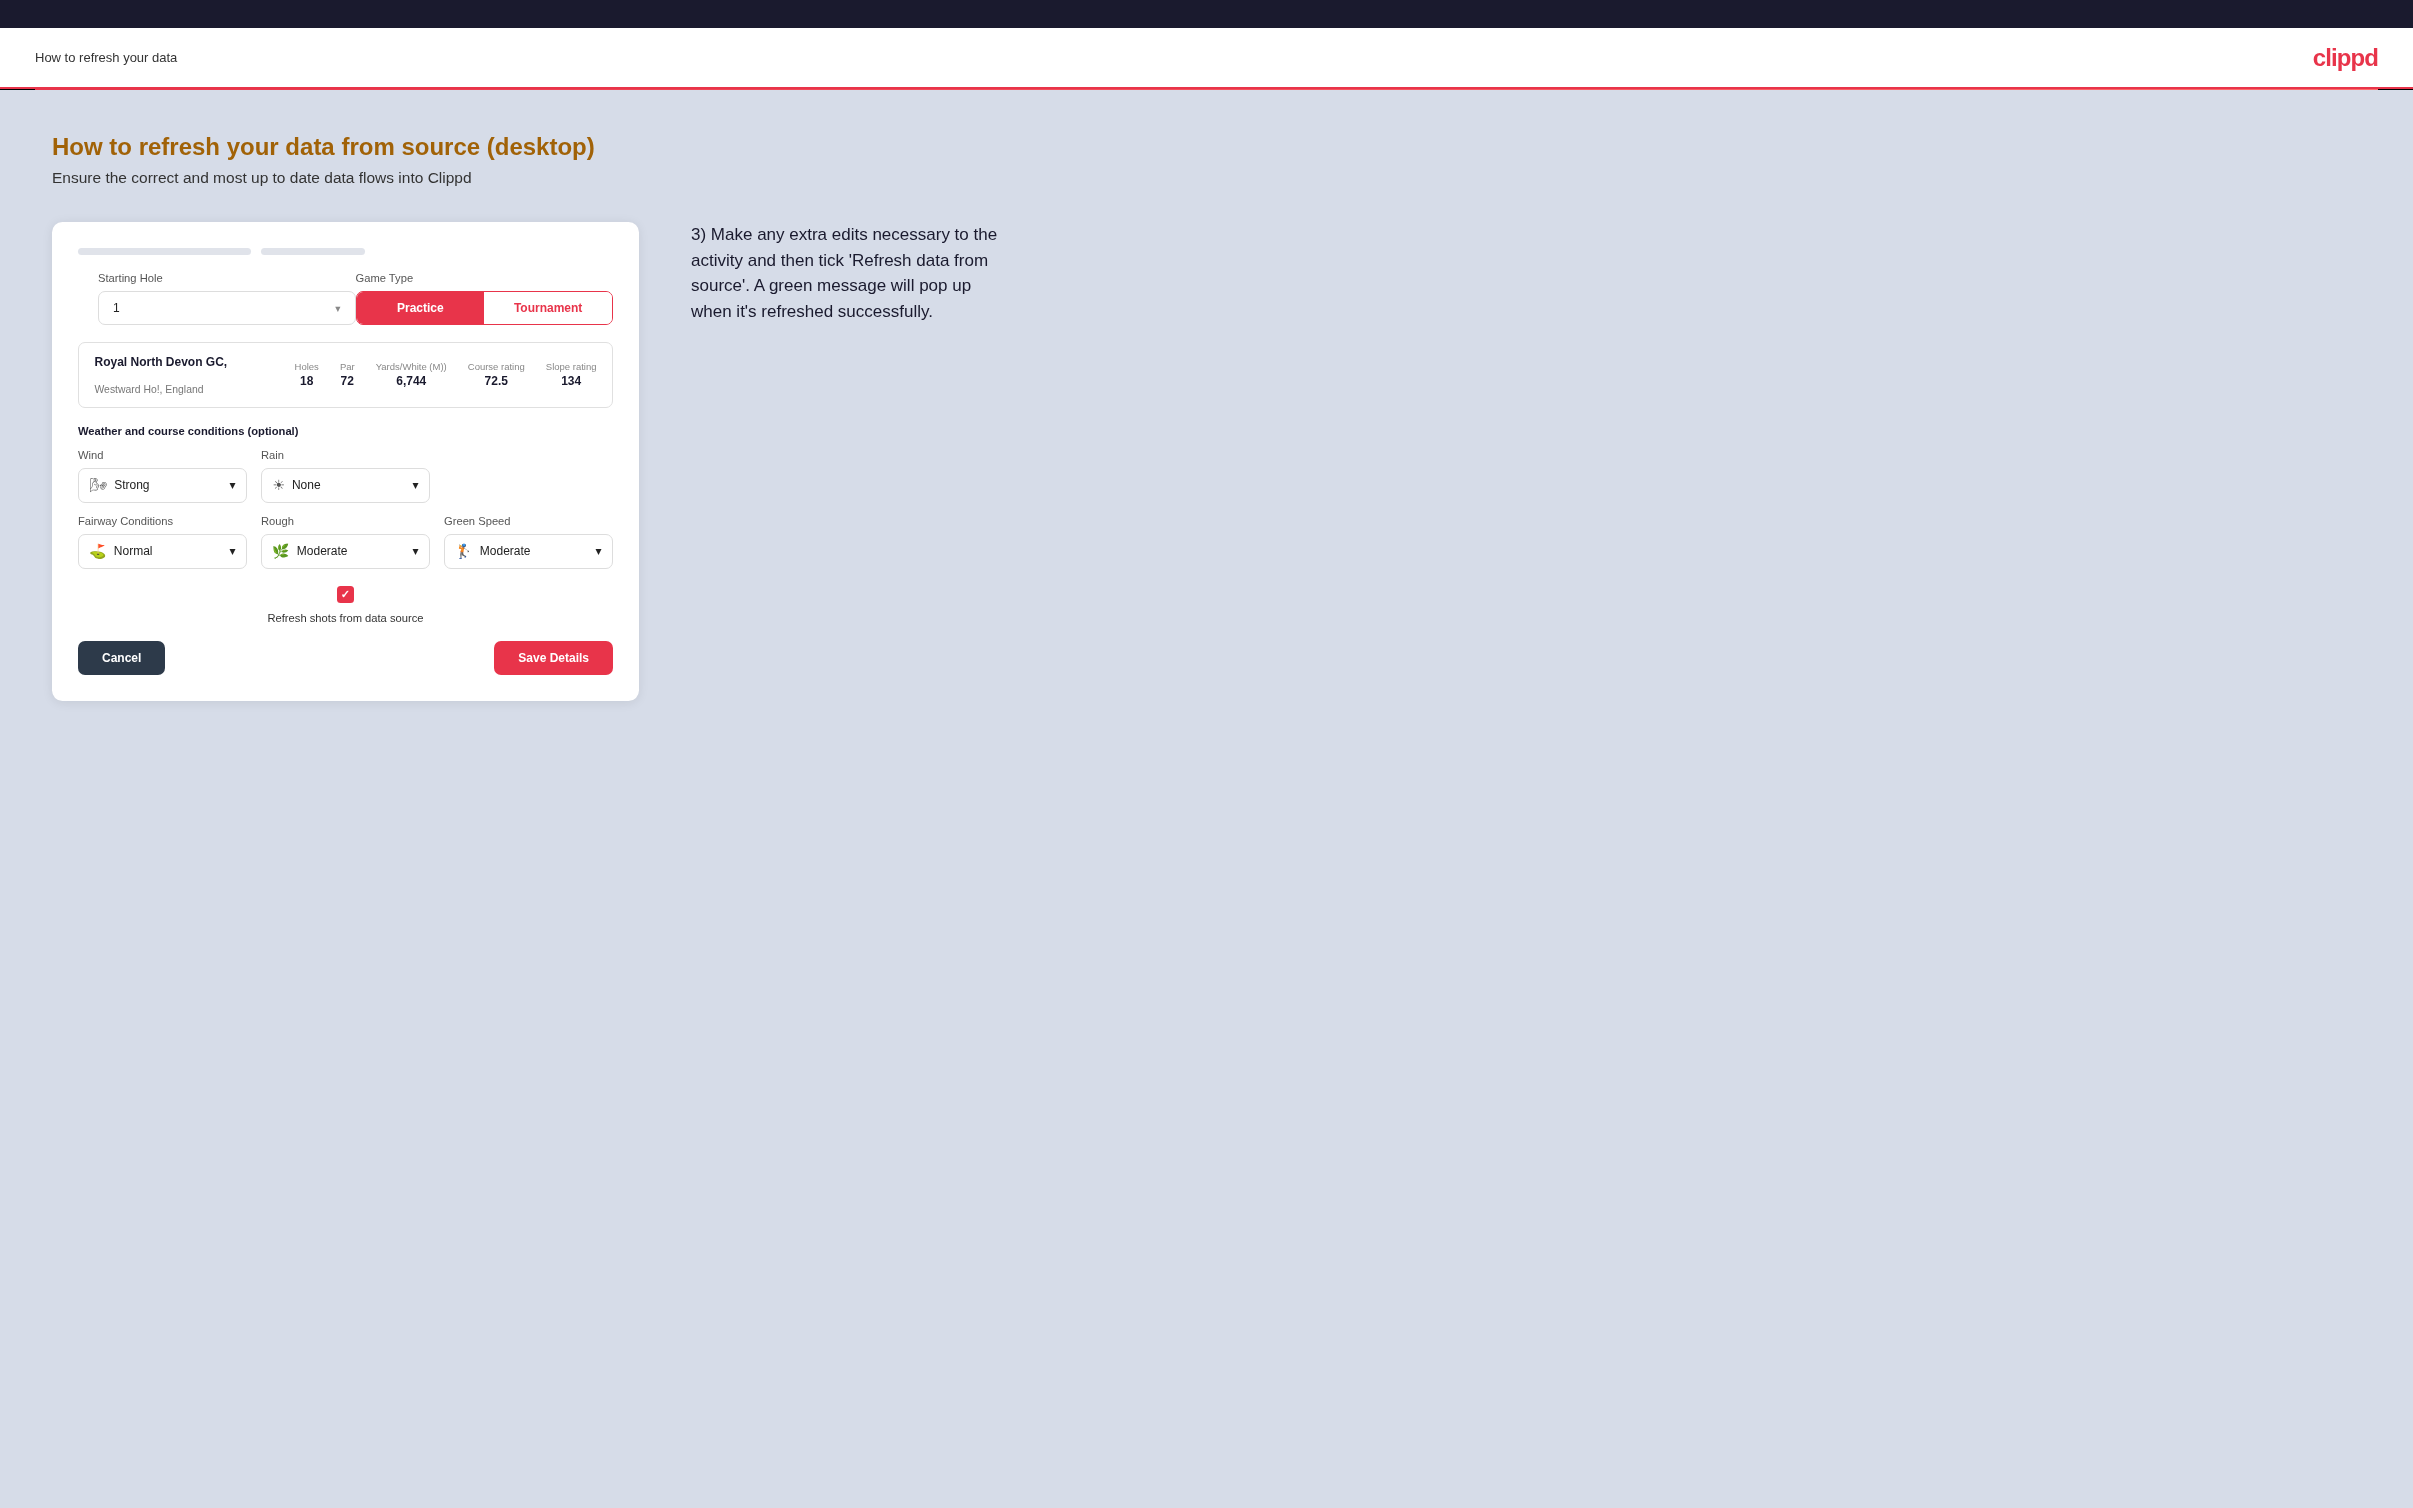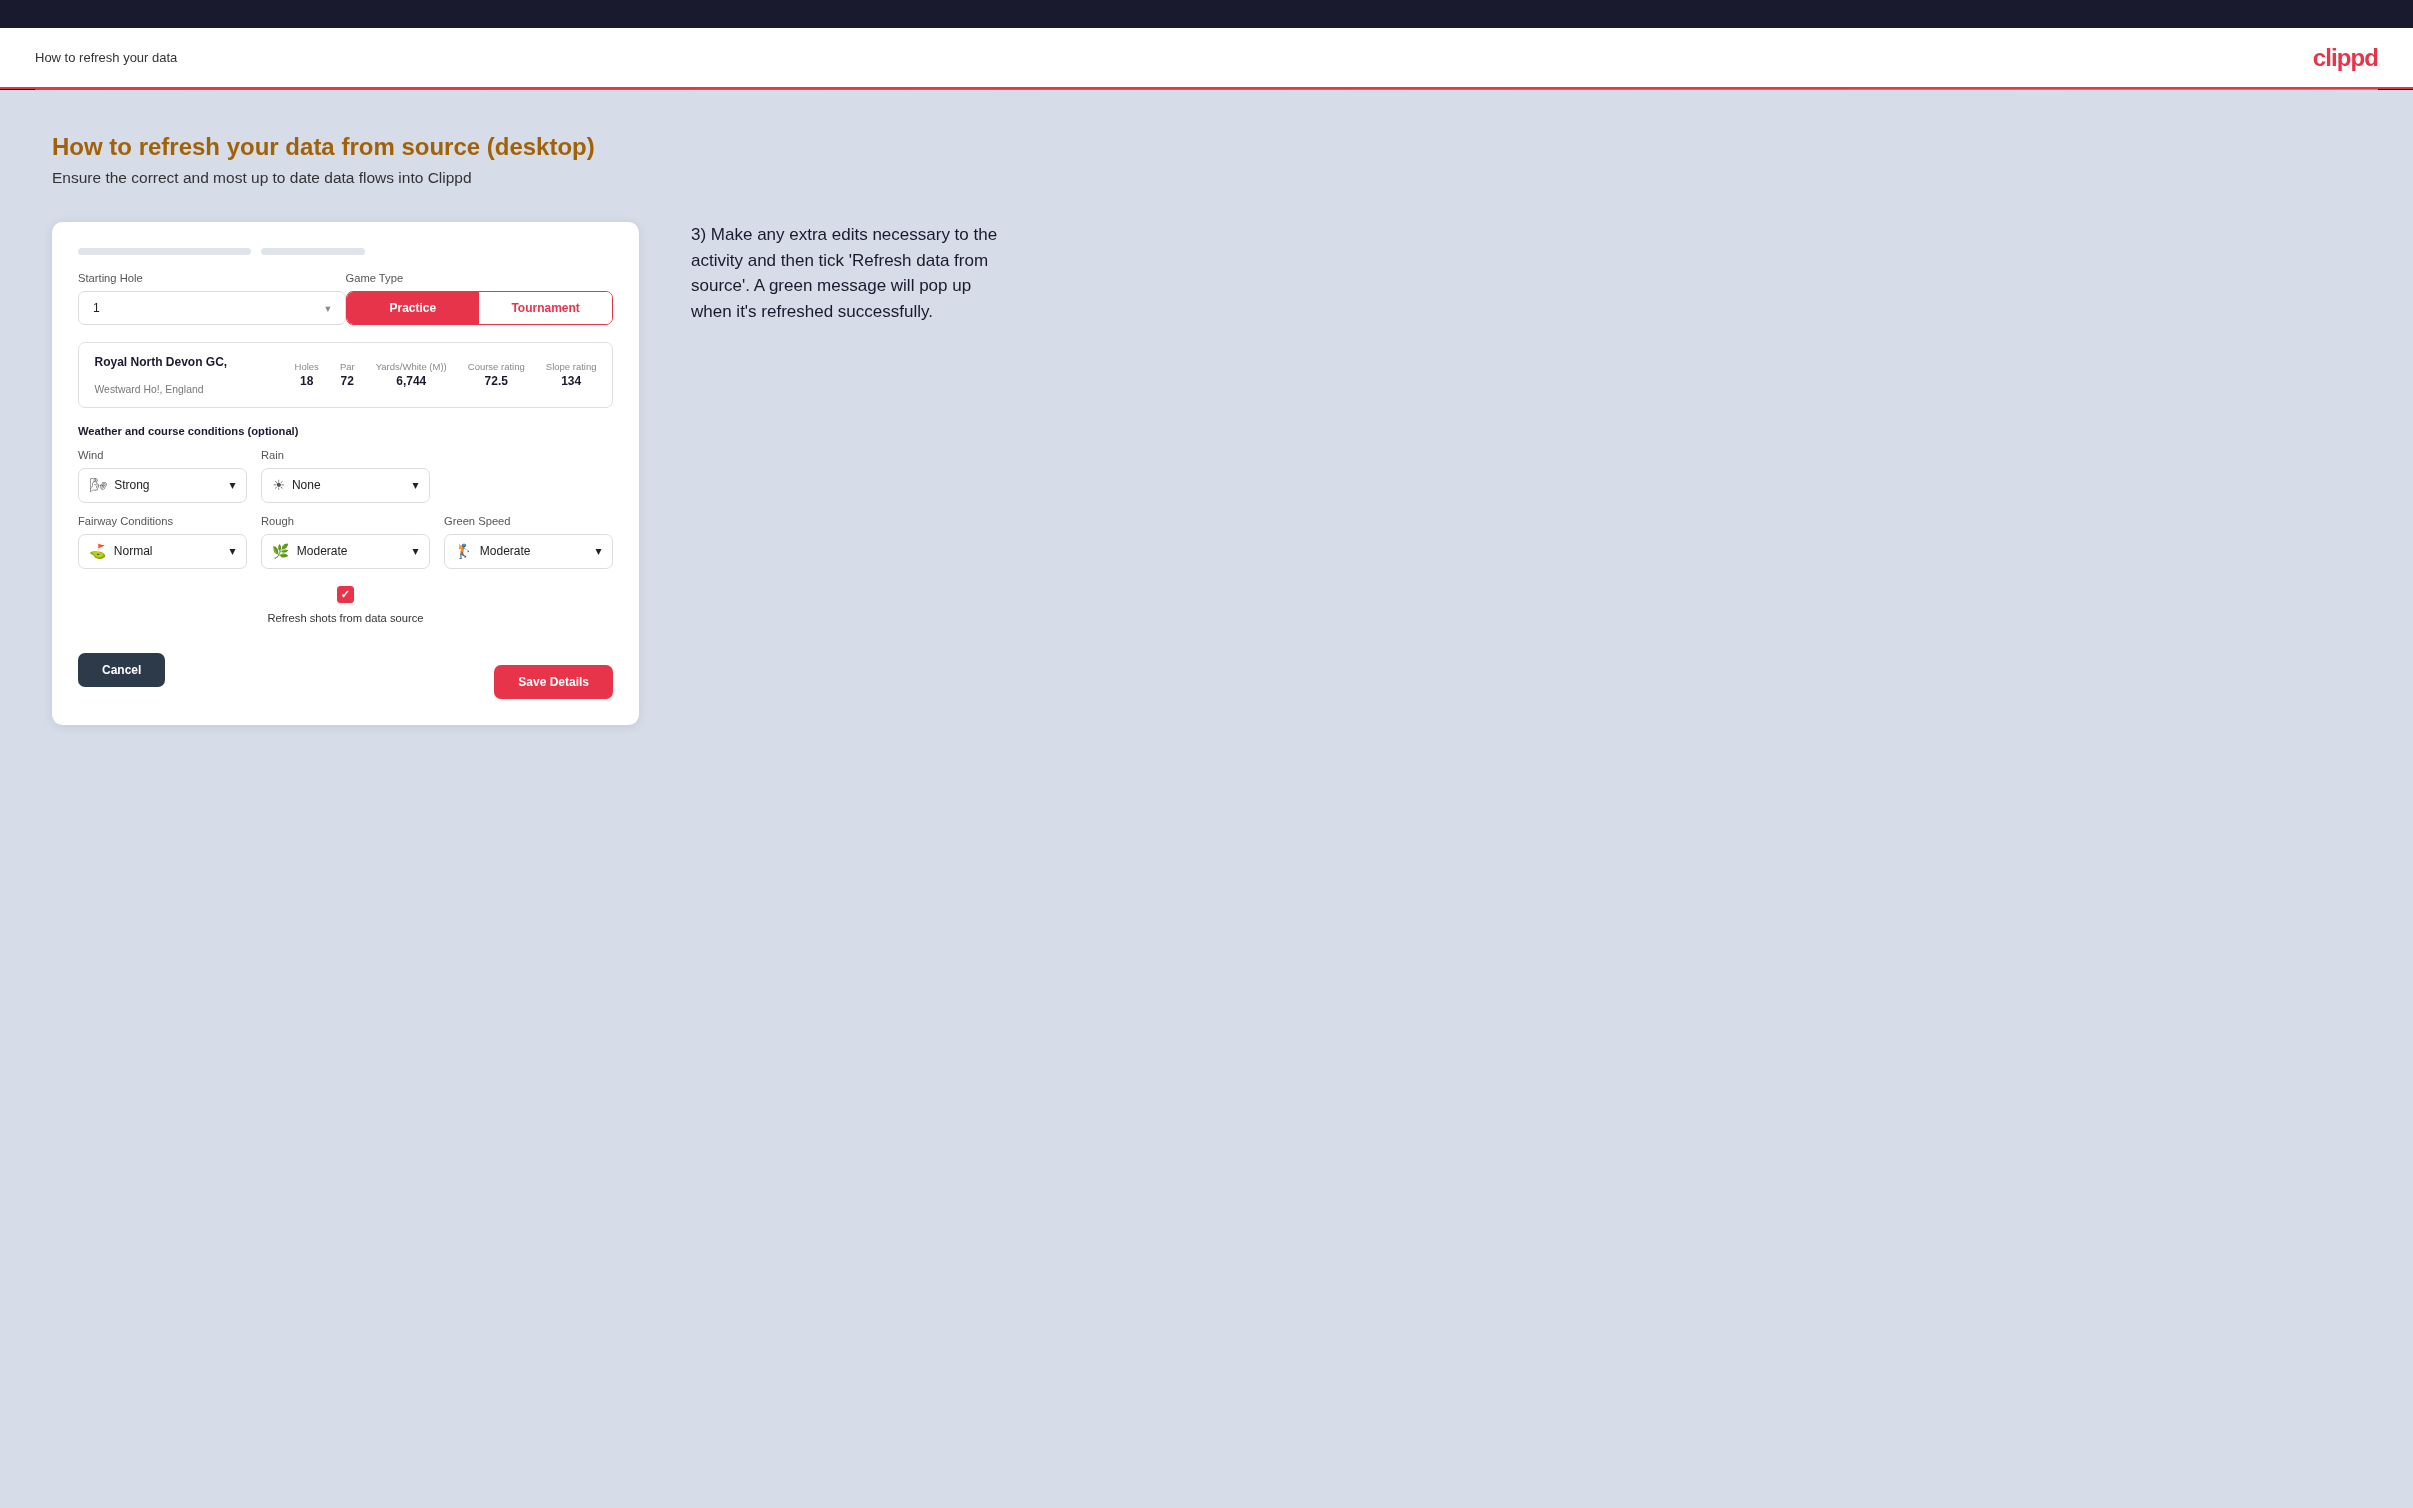--- a/index.html
+++ b/index.html
@@ -61,20 +61,21 @@
     }
     .section-label {
       font-size: 11.2px;
       color: #555;
       margin-bottom: 7px;
       font-weight: 500;
     }
     .field-row {
       display: flex;
       margin-bottom: 17px;
+      margin-left: 20px;
     }
     .field-group {
       flex: 1;
     }
     .select-box {
       border: 1.3px solid #ddd;
       border-radius: 7px;
       padding: 8.6px 14px;
       display: flex;
       align-items: center;
@@ -232,21 +233,20 @@
     }
     .save-btn {
       background: #e8344a;
       color: #fff;
       border: none;
       border-radius: 7px;
       padding: 10.4px 24px;
       font-size: 12px;
       font-weight: 600;
       cursor: pointer;
-      margin-top: 24px;
     }
     .side-text {
       flex: 1;
       max-width: 311px;
     }
     .side-text p {
       font-size: 17px;
       color: #1a1a2e;
       line-height: 1.5;
     }

